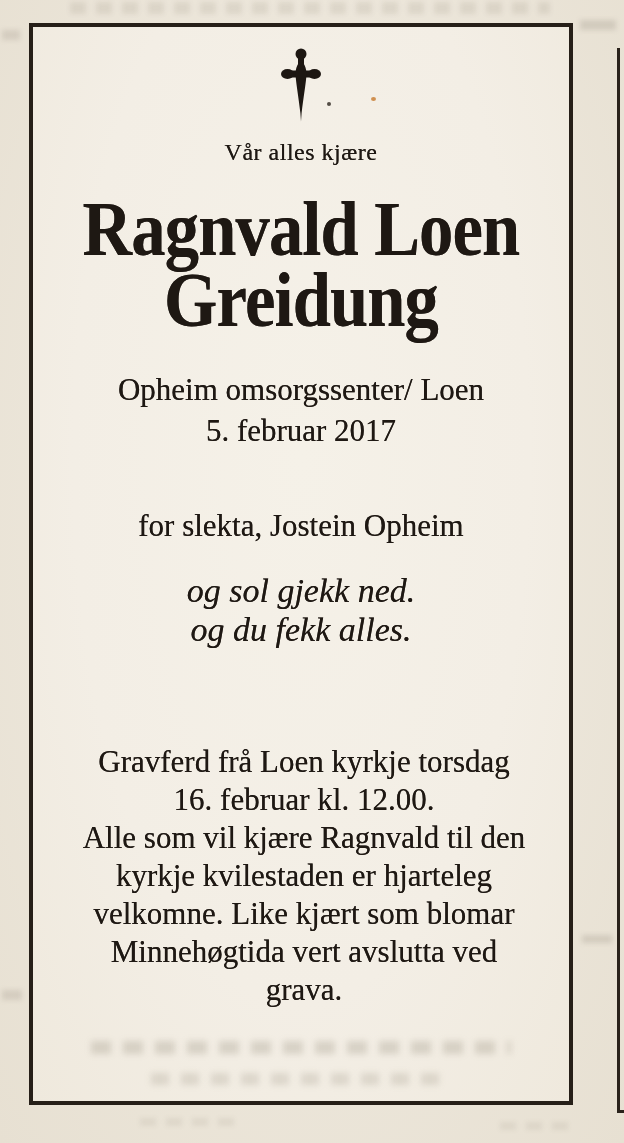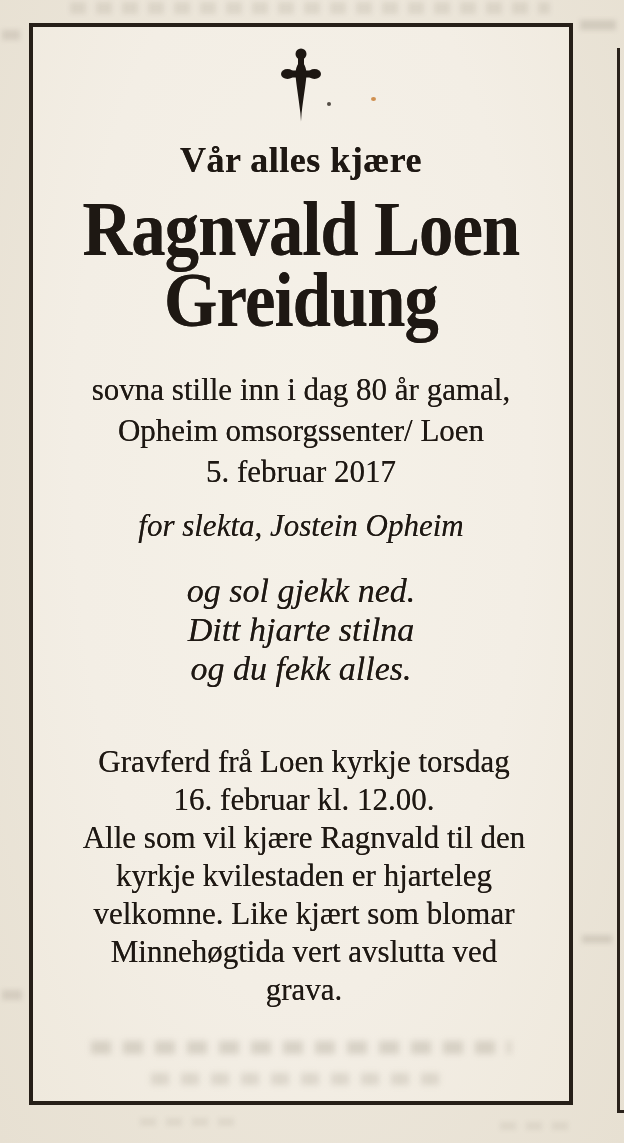--- a/index.html
+++ b/index.html
@@ -14,25 +14,25 @@
   }
   
   .notice-box{
     position:absolute;left:29px;top:23px;width:544px;height:1082px;
     box-sizing:border-box;border:4px solid #261f18;
     background:radial-gradient(ellipse at 50% 40%, #f5f1e8 0%, #f3eee5 60%, #efe9dd 100%);
     color:#1e1813;
   }
   .center-line{position:absolute;left:0;right:0;text-align:center;}
   .txt{text-shadow:0 0 0.5px rgba(30,24,19,0.85);}
-  .intro{top:112px;font-size:36px;font-weight:bold;letter-spacing:0.5px;}
+  .intro{top:112px;font-size:24px;font-weight:normal;letter-spacing:0.5px;}
   .name{top:166px;font-size:78px;font-weight:bold;line-height:71px;
         transform:scaleX(0.88);transform-origin:50% 0;letter-spacing:-1px;}
   .death{top:342px;font-size:31px;line-height:41px;}
-  .family{top:481px;font-size:31px;font-style:italic;}
+  .family{top:481px;font-size:31px;}
   .poem{top:544px;font-size:34px;line-height:39px;font-style:italic;}
   .funeral{top:716px;font-size:31px;line-height:38px;margin-left:6px;}
   
   .cross-wrap{top:20px;height:78px;}
   .cross-wrap svg{display:inline-block;}
   
   .speck{position:absolute;border-radius:50%;}
   .speck-dark{left:294px;top:75px;width:4px;height:4px;background:#2a241d;opacity:.8;}
   .speck-orange{left:338px;top:70px;width:5px;height:4px;background:#c97f35;opacity:.85;}
   
@@ -96,30 +96,28 @@
     <div class="speck speck-orange"></div>
 
     <div class="center-line intro txt">Vår alles kjære</div>
 
     <div class="center-line name">
       <div class="txt">Ragnvald Loen</div>
       <div class="txt">Greidung</div>
     </div>
 
     <div class="center-line death">
-      <div class="txt">sovna stille inn i dag 80 år gamal,</div>
       <div class="txt">Opheim omsorgssenter/ Loen</div>
       <div class="txt">5. februar 2017</div>
     </div>
 
     <div class="center-line family txt">for slekta, Jostein Opheim</div>
 
     <div class="center-line poem">
       <div class="txt">og sol gjekk ned.</div>
-      <div class="txt">Ditt hjarte stilna</div>
       <div class="txt">og du fekk alles.</div>
     </div>
 
     <div class="center-line funeral">
       <div class="txt">Gravferd frå Loen kyrkje torsdag</div>
       <div class="txt">16. februar kl. 12.00.</div>
       <div class="txt">Alle som vil kjære Ragnvald til den</div>
       <div class="txt">kyrkje kvilestaden er hjarteleg</div>
       <div class="txt">velkomne. Like kjært som blomar</div>
       <div class="txt">Minnehøgtida vert avslutta ved</div>

